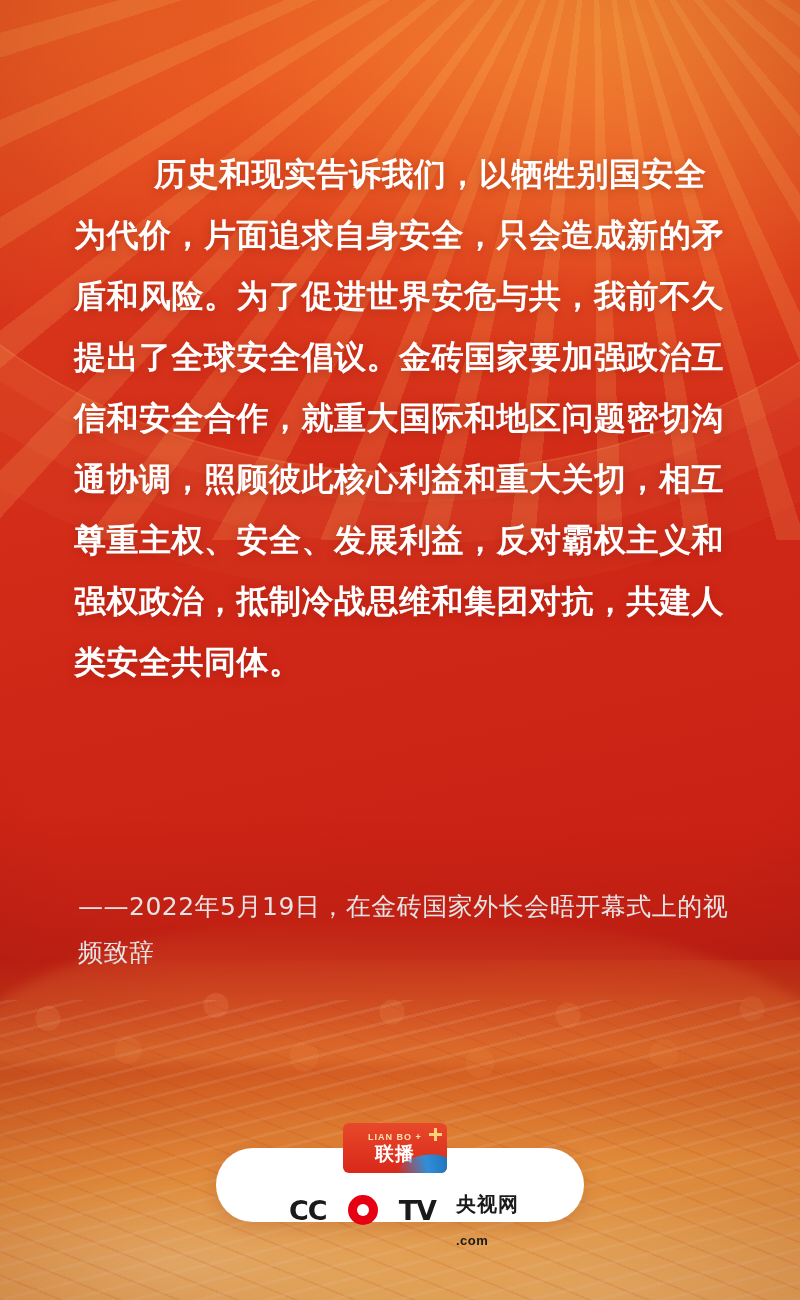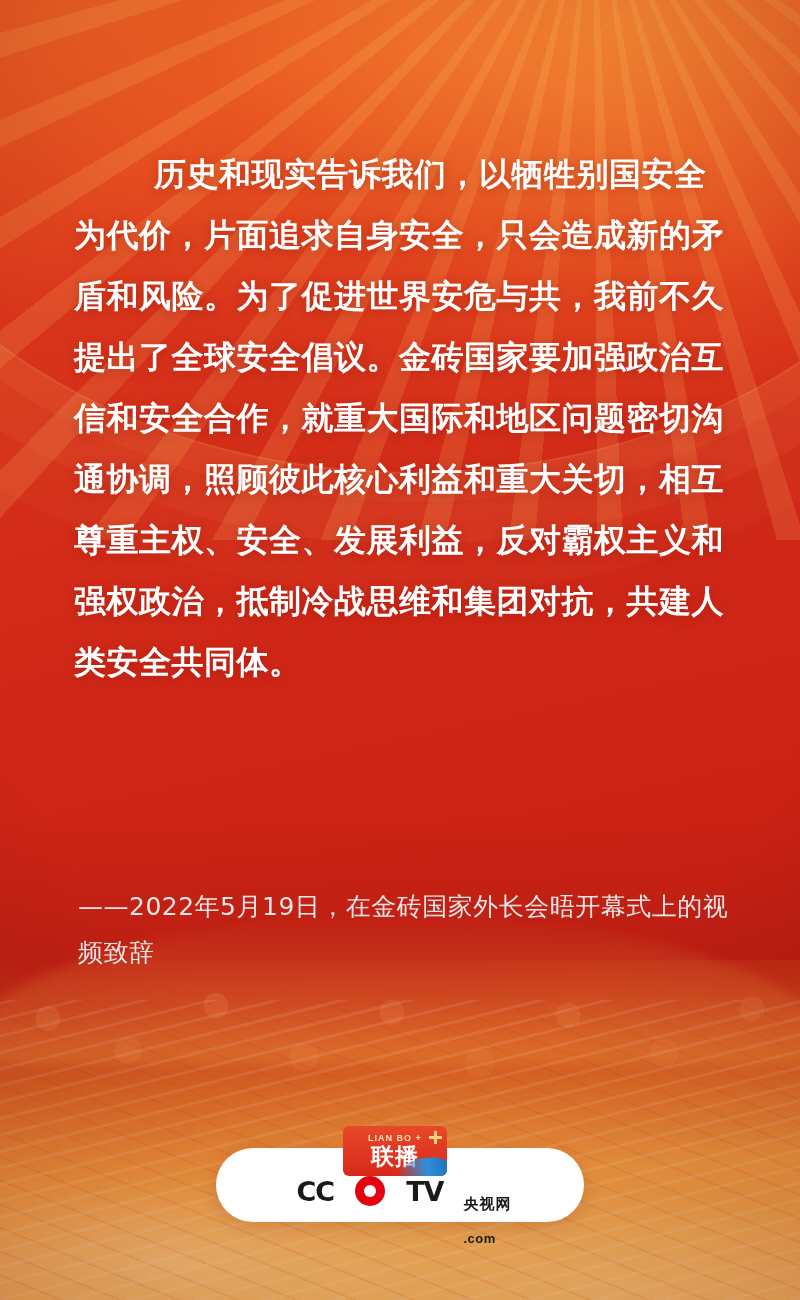--- a/index.html
+++ b/index.html
@@ -174,21 +174,21 @@
   }
   .lb-badge .lb-sub {
     font-size: 9px;
     letter-spacing: 1px;
     font-weight: 700;
     color: #ffe2b0;
     margin-bottom: 2px;
     font-family: "Liberation Sans", sans-serif;
   }
   .lb-badge .lb-main {
-    font-size: 23px;
+    font-size: 19px;
     font-weight: 700;
     letter-spacing: 1px;
     font-family: "DejaVu Sans", sans-serif;
   }
   .lb-plus {
     position: absolute;
     right: 6px;
     top: 5px;
     width: 12px;
     height: 12px;
@@ -210,20 +210,21 @@
     background: linear-gradient(90deg, rgba(54,140,220,0.0) 0%, #2f8fd8 55%, #1d6fb8 100%);
     transform: rotate(-10deg);
   }
   .divider {
     width: 1px;
     height: 40px;
     background: #d9d9d9;
   }
   .logo-right {
     display: flex;
+    align-items: center;
     gap: 20px;
     padding: 0 12px 0 20px;
   }
   .cctv-text {
     font-family: "DejaVu Sans", "Liberation Sans", sans-serif;
     font-size: 27px;
     font-weight: 700;
     color: #1a1a1a;
     letter-spacing: -1px;
   }
@@ -243,21 +244,21 @@
     width: 12px; height: 12px;
     border-radius: 50%;
     background: #ffffff;
   }
   .yangshi {
     display: flex;
     flex-direction: column;
     line-height: 1;
   }
   .yangshi .ys-cn {
-    font-size: 15px;
+    font-size: 20px;
     font-weight: 700;
     color: #1a1a1a;
     font-family: "DejaVu Sans", sans-serif;
     letter-spacing: 1px;
     margin-top: 21px;
   }
   .yangshi .ys-en {
     font-size: 13px;
     font-weight: 700;
     color: #1a1a1a;

